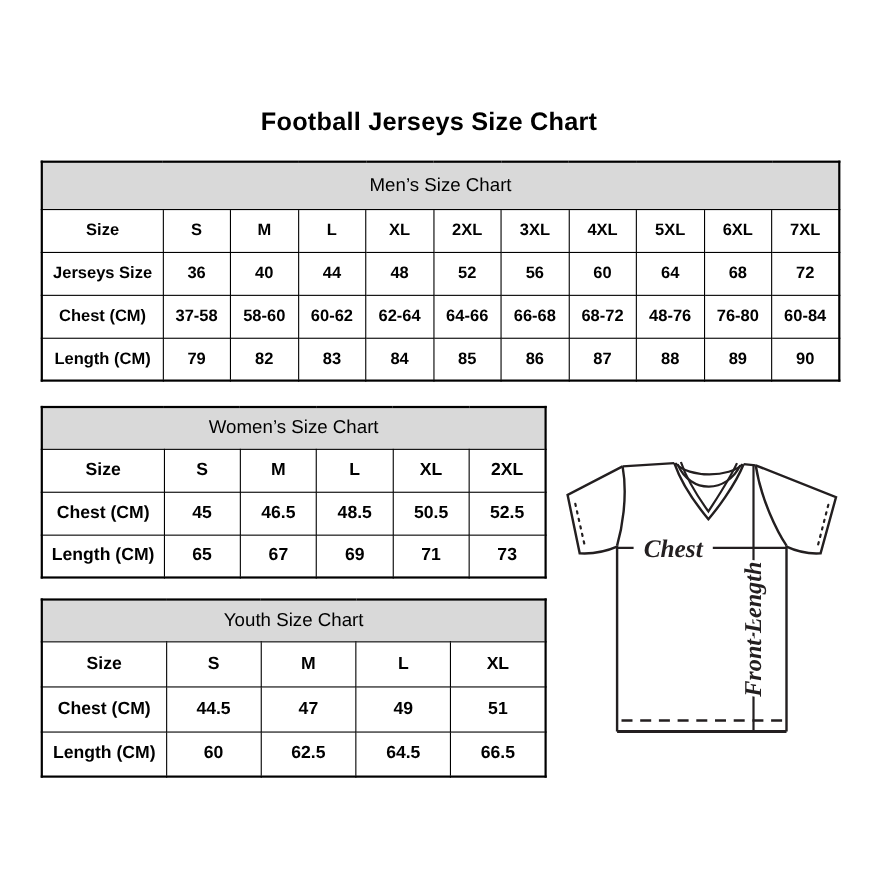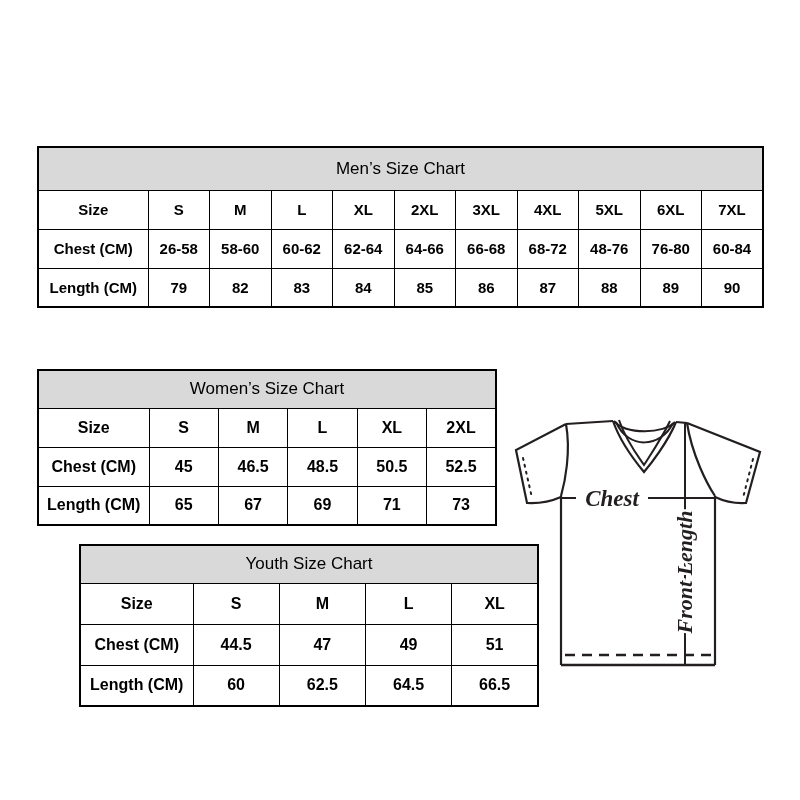--- a/index.html
+++ b/index.html
@@ -26,38 +26,39 @@
     padding:0; vertical-align:middle; white-space:nowrap;
   }
   table.men   { left:37px; top:146px; width:727px; }
   table.men   thead tr { height:43px; }
   table.men   tbody tr { height:39px; }
   table.men   td { font-size:15px; }
   table.women { left:37px; top:369px; width:460px; }
   table.women thead tr { height:38px; }
   table.women tbody tr { height:39px; }
   table.women td { font-size:16px; }
-  table.youth { left:37px; top:544px; width:460px;margin-left:42px; }
+  table.youth { left:37px; top:544px; width:460px; }
   table.youth thead tr { height:38px; }
   table.youth tbody tr { height:41px; }
   table.youth td { font-size:16px; }
   .jersey {
     position:absolute; left:508px; top:410px; width:256px; height:262px;
   }
   .jersey path, .jersey line { fill:none; stroke:#231f20; }
   .jersey text {
     font-family:"Liberation Serif", serif; font-style:italic; font-weight:bold;
     fill:#231f20; paint-order:stroke; stroke:#ffffff; stroke-width:5px;
   }
 </style>
 </head>
 <body>
 
 <div class="canvas">
 
+  <h1 class="title">Football Jerseys Size Chart</h1>
 
   <table class="tbl men">
     <colgroup>
       <col style="width:110px">
         <col>
         <col>
         <col>
         <col>
         <col>
         <col>
@@ -79,22 +80,35 @@
           <td>L</td>
           <td>XL</td>
           <td>2XL</td>
           <td>3XL</td>
           <td>4XL</td>
           <td>5XL</td>
           <td>6XL</td>
           <td>7XL</td>
         </tr>
         <tr>
+          <td>Jerseys Size</td>
+          <td>36</td>
+          <td>40</td>
+          <td>44</td>
+          <td>48</td>
+          <td>52</td>
+          <td>56</td>
+          <td>60</td>
+          <td>64</td>
+          <td>68</td>
+          <td>72</td>
+        </tr>
+        <tr>
           <td>Chest (CM)</td>
-          <td>26-58</td>
+          <td>37-58</td>
           <td>58-60</td>
           <td>60-62</td>
           <td>62-64</td>
           <td>64-66</td>
           <td>66-68</td>
           <td>68-72</td>
           <td>48-76</td>
           <td>76-80</td>
           <td>60-84</td>
         </tr>

